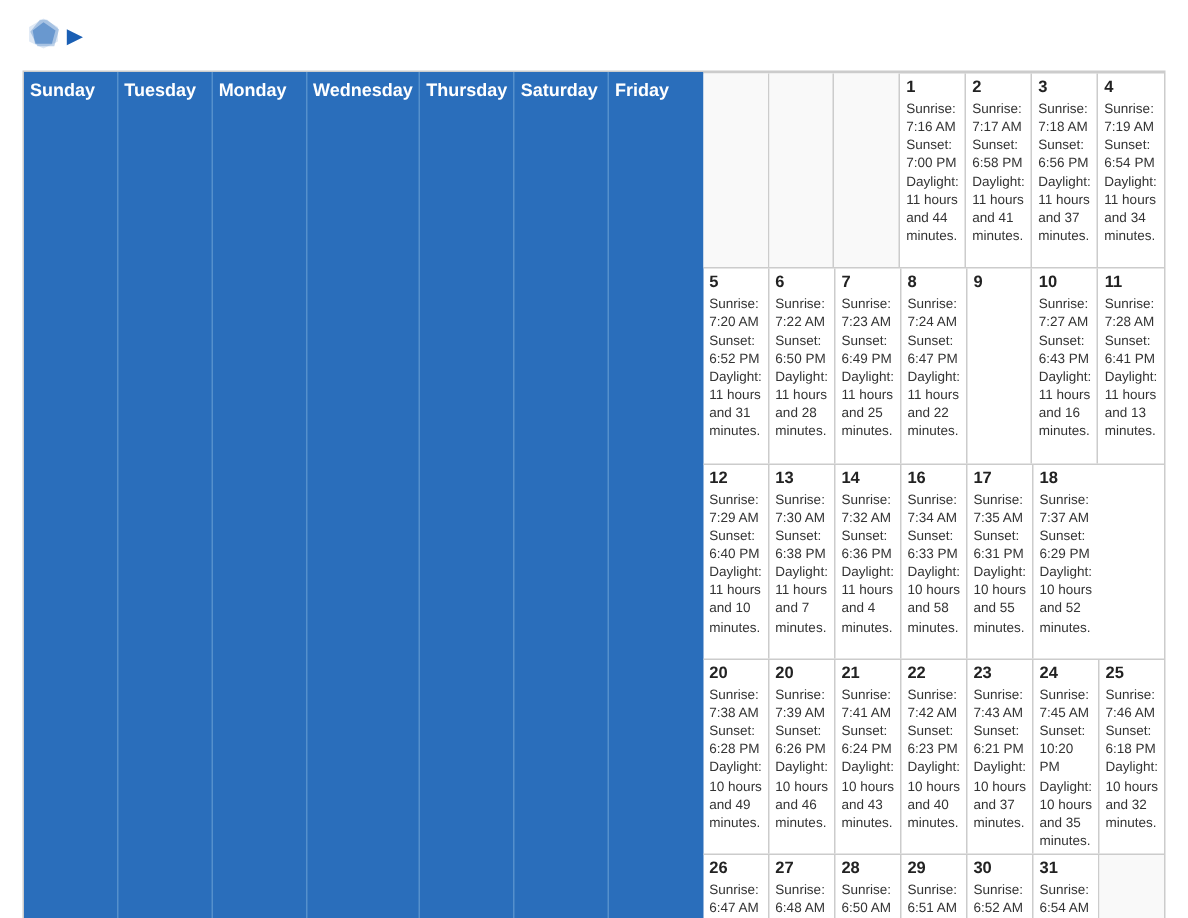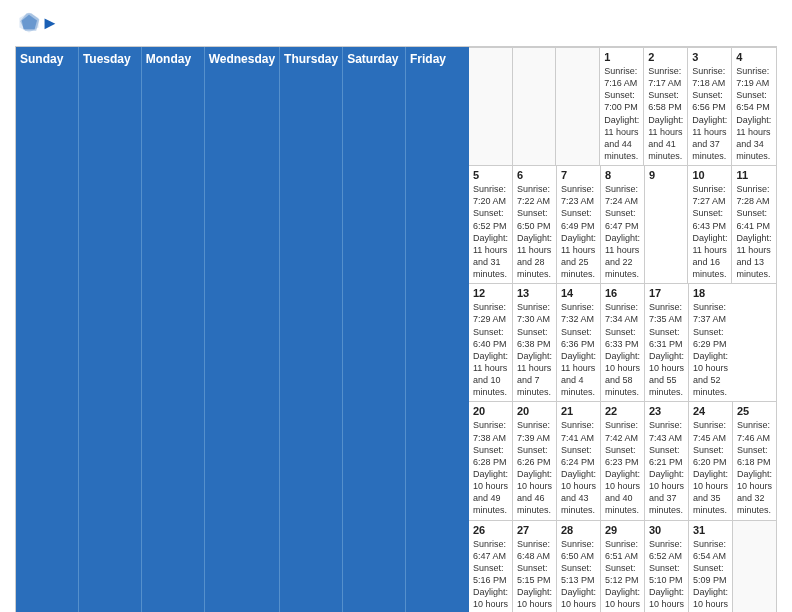--- a/index.html
+++ b/index.html
@@ -278,21 +278,21 @@
           </div>
           <div class="cal-cell">
             <div class="cell-day">23</div>
             <div class="cell-info">Sunrise: 7:43 AM
 Sunset: 6:21 PM
 Daylight: 10 hours and 37 minutes.</div>
           </div>
           <div class="cal-cell">
             <div class="cell-day">24</div>
             <div class="cell-info">Sunrise: 7:45 AM
-Sunset: 6:20 PM
+Sunset: 10:20 PM
 Daylight: 10 hours and 35 minutes.</div>
           </div>
           <div class="cal-cell">
             <div class="cell-day">25</div>
             <div class="cell-info">Sunrise: 7:46 AM
 Sunset: 6:18 PM
 Daylight: 10 hours and 32 minutes.</div>
           </div>
         </div>
         <div class="cal-row">

